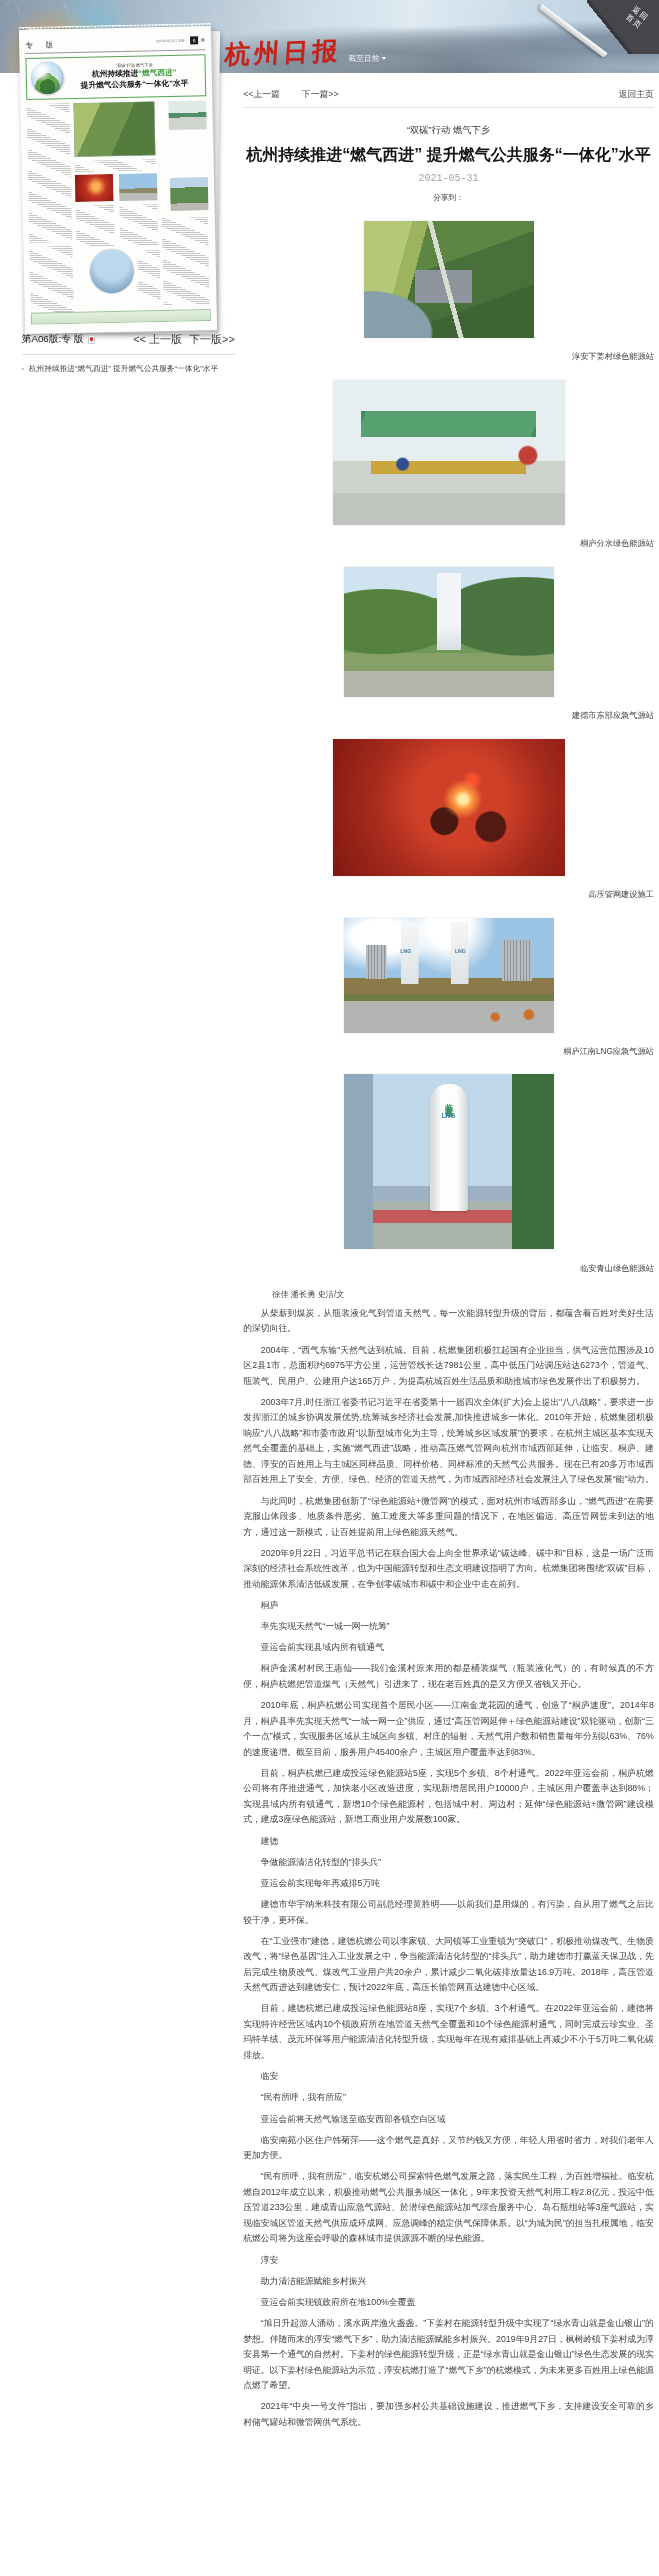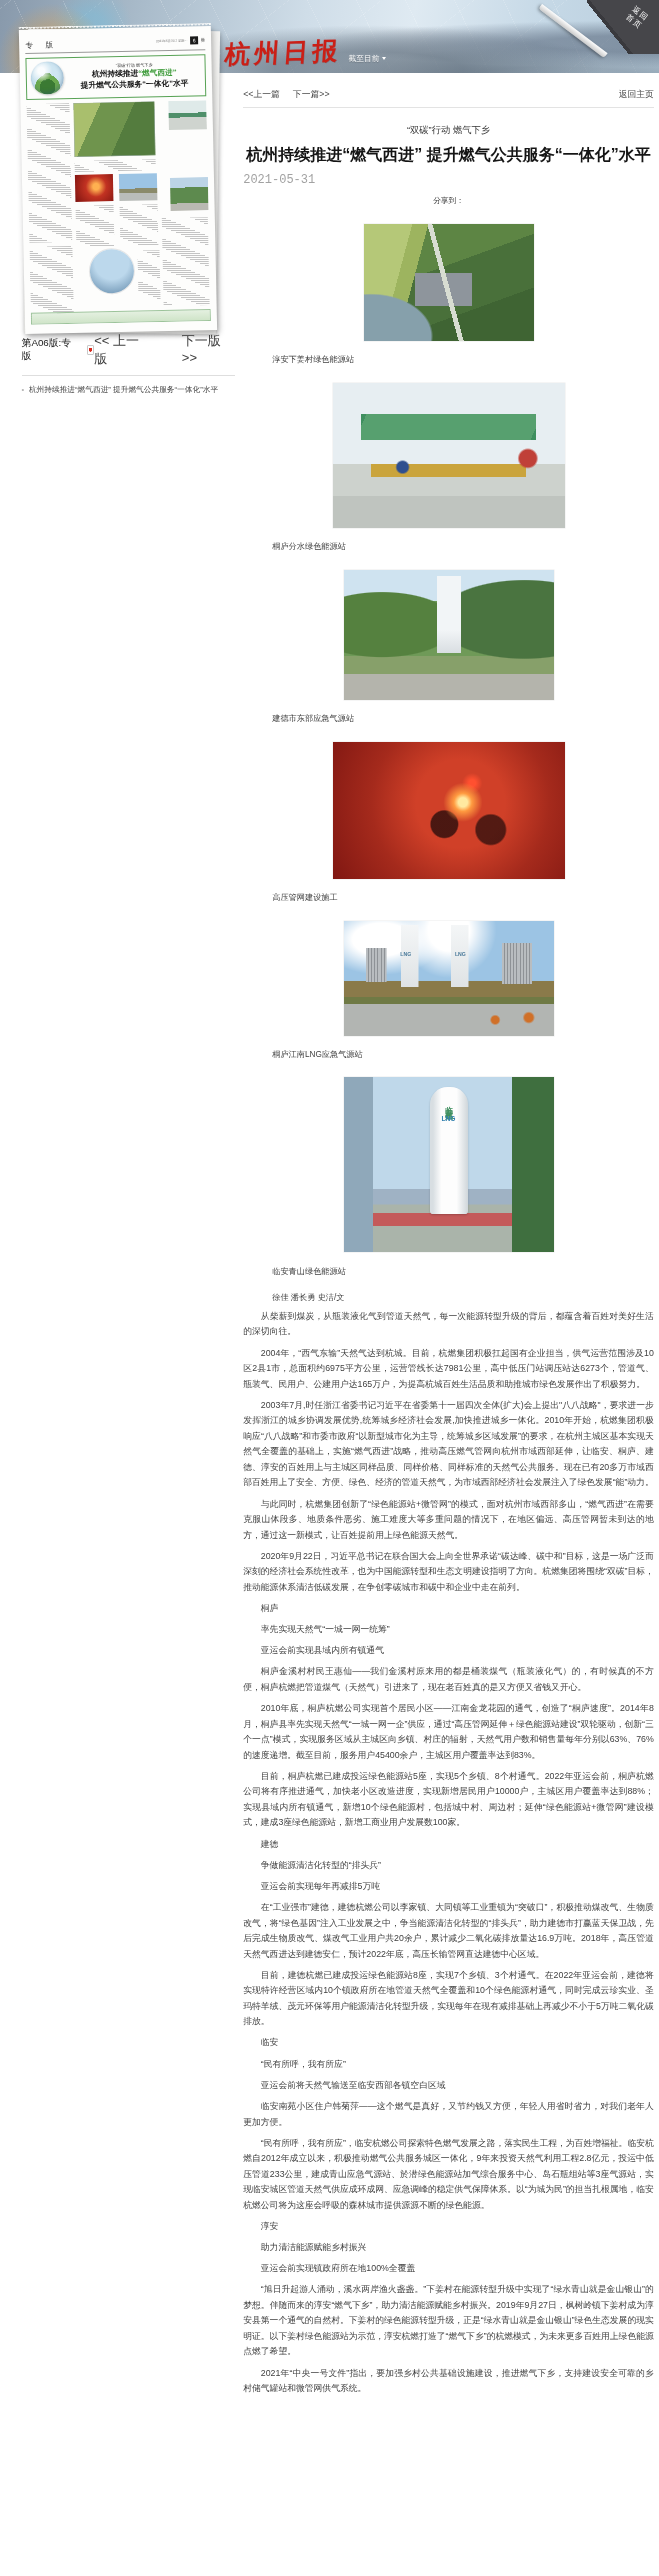--- a/index.html
+++ b/index.html
@@ -99,40 +99,40 @@
   .pp-greenbar { left:0; bottom:0; width:100%; height:12.4px;
     background:linear-gradient(180deg,#e4f0e0,#cfe4c8); border:0.5px solid #9cc39a; }
   
   .edition-row { display:flex; justify-content:space-between; align-items:center;
     padding-right:2.1px; }
   .edition-left { display:flex; align-items:center; font-size:9.8px; color:#1a1a1a; }
   .pdf-icon { width:7.7px; height:9.3px; background:#fff; border:0.5px solid #c9c9c9; border-radius:1px;
     margin-left:4.1px; position:relative; display:inline-block; cursor:pointer; }
   .pdf-icon::before { content:""; position:absolute; inset:1.5px 1px; background:#d62a1e;
     clip-path:polygon(0 0,100% 0,100% 55%,50% 100%,0 55%); }
-  .page-nav { font-size:13px; color:#3f3f3f; display:flex; gap:31px; }
+  .page-nav { font-size:11px; color:#3f3f3f; display:flex; gap:7px; }
   .page-nav span { cursor:pointer; }
   .sidebar-hr { border:none; border-top:0.5px solid #dedede; margin:7.2px 2.1px 0 0; }
   .article-list { margin-top:8.2px; }
   .article-list li { list-style:none; display:flex; align-items:flex-start; font-size:7.7px;
     color:#3f3f3f; line-height:1.5; cursor:pointer; }
   .article-list li::before { content:"•"; color:#b5b5b5; margin-right:4.6px; font-size:7.7px; }
   
   .topbar { display:flex; justify-content:space-between; margin-top:15.5px; font-size:8.8px; color:#4a4a4a; }
-  .topbar .links { display:flex; gap:13px;text-align:center; }
+  .topbar .links { display:flex; gap:22px;text-align:center; }
   .topbar span { cursor:pointer; }
   .main-hr { border:none; border-top:0.5px solid #e3e3e3; margin:6.2px 0 0; }
   .kicker { text-align:center; font-size:9.3px; color:#353535; margin-top:16.5px; }
   .title { text-align:center; font-size:16px; font-weight:bold; color:#151515; margin-top:7.2px; line-height:1.35; }
-  .pubdate { font-size:12px; color:#a2a2a2; margin-top:7.2px;
+  .pubdate { text-align:center; font-size:10px; color:#a2a2a2; margin-top:7.2px;
     font-family:"Liberation Mono","DejaVu Sans Mono",monospace; }
   .share { text-align:center; font-size:7.7px; color:#3c3c3c; margin-top:9.3px; }
   
   .photo { margin:17.5px auto 0; position:relative; box-shadow:0 0 0 0.5px rgba(0,0,0,.08); }
-  .caption { font-size:8.2px; color:#3f3f3f; margin:13.4px 0 0 29px; }
+  .caption { font-size:8.2px; color:#3f3f3f; margin:13.4px 0 0 29px;text-align:right; }
   .author-line { font-size:8.2px; color:#3f3f3f; margin:15.5px 0 3.1px 29px; }
   .photo-1 { width:170px; height:117px;
     background:
       radial-gradient(ellipse at 4% 96%, #86a0ab 0 26%, transparent 27%),
       linear-gradient(105deg,#b5c878 0 24%, #9db45f 24% 32%, transparent 32%),
       linear-gradient(75deg, transparent 47%, #d8ddd2 47% 49.5%, transparent 49.5%),
       linear-gradient(#8e959c,#8e959c) 46% 58%/57px 33px no-repeat,
       linear-gradient(160deg,#5d8544 0 40%,#49703a 40% 70%,#3f6433 70% 100%); }
   .photo-2 { width:232px; height:145px;
     background:
@@ -307,20 +307,21 @@
         <p class="body-p">2020年9月22日，习近平总书记在联合国大会上向全世界承诺“碳达峰、碳中和”目标，这是一场广泛而深刻的经济社会系统性改革，也为中国能源转型和生态文明建设指明了方向。杭燃集团将围绕“双碳”目标，推动能源体系清洁低碳发展，在争创零碳城市和碳中和企业中走在前列。</p>
         <p class="body-p">桐庐</p>
         <p class="body-p">率先实现天然气“一城一网一统筹”</p>
         <p class="body-p">亚运会前实现县域内所有镇通气</p>
         <p class="body-p">桐庐金溪村村民王惠仙——我们金溪村原来用的都是桶装煤气（瓶装液化气）的，有时候真的不方便，桐庐杭燃把管道煤气（天然气）引进来了，现在老百姓真的是又方便又省钱又开心。</p>
         <p class="body-p">2010年底，桐庐杭燃公司实现首个居民小区——江南金龙花园的通气，创造了“桐庐速度”。2014年8月，桐庐县率先实现天然气“一城一网一企”供应，通过“高压管网延伸＋绿色能源站建设”双轮驱动，创新“三个一点”模式，实现服务区域从主城区向乡镇、村庄的辐射，天然气用户数和销售量每年分别以63%、76%的速度递增。截至目前，服务用户45400余户，主城区用户覆盖率达到83%。</p>
         <p class="body-p">目前，桐庐杭燃已建成投运绿色能源站5座，实现5个乡镇、8个村通气。2022年亚运会前，桐庐杭燃公司将有序推进通气，加快老小区改造进度，实现新增居民用户10000户，主城区用户覆盖率达到88%；实现县域内所有镇通气，新增10个绿色能源村，包括城中村、周边村；延伸“绿色能源站+微管网”建设模式，建成3座绿色能源站，新增工商业用户发展数100家。</p>
         <p class="body-p">建德</p>
         <p class="body-p">争做能源清洁化转型的“排头兵”</p>
         <p class="body-p">亚运会前实现每年再减排5万吨</p>
+        <p class="body-p">建德市华宇纳米科技有限公司副总经理黄胜明——以前我们是用煤的，有污染，自从用了燃气之后比较干净，更环保。</p>
         <p class="body-p">在“工业强市”建德，建德杭燃公司以李家镇、大同镇等工业重镇为“突破口”，积极推动煤改气、生物质改气，将“绿色基因”注入工业发展之中，争当能源清洁化转型的“排头兵”，助力建德市打赢蓝天保卫战，先后完成生物质改气、煤改气工业用户共20余户，累计减少二氧化碳排放量达16.9万吨。2018年，高压管道天然气西进达到建德安仁，预计2022年底，高压长输管网直达建德中心区域。</p>
         <p class="body-p">目前，建德杭燃已建成投运绿色能源站8座，实现7个乡镇、3个村通气。在2022年亚运会前，建德将实现特许经营区域内10个镇政府所在地管道天然气全覆盖和10个绿色能源村通气，同时完成云珍实业、圣玛特羊绒、茂元环保等用户能源清洁化转型升级，实现每年在现有减排基础上再减少不小于5万吨二氧化碳排放。</p>
         <p class="body-p">临安</p>
         <p class="body-p">“民有所呼，我有所应”</p>
         <p class="body-p">亚运会前将天然气输送至临安西部各镇空白区域</p>
         <p class="body-p">临安南苑小区住户韩菊萍——这个燃气是真好，又节约钱又方便，年轻人用省时省力，对我们老年人更加方便。</p>
         <p class="body-p">“民有所呼，我有所应”，临安杭燃公司探索特色燃气发展之路，落实民生工程，为百姓增福祉。临安杭燃自2012年成立以来，积极推动燃气公共服务城区一体化，9年来投资天然气利用工程2.8亿元，投运中低压管道233公里，建成青山应急气源站、於潜绿色能源站加气综合服务中心、岛石瓶组站等3座气源站，实现临安城区管道天然气供应成环成网、应急调峰的稳定供气保障体系。以“为城为民”的担当扎根属地，临安杭燃公司将为这座会呼吸的森林城市提供源源不断的绿色能源。</p>
         <p class="body-p">淳安</p>
         <p class="body-p">助力清洁能源赋能乡村振兴</p>
         <p class="body-p">亚运会前实现镇政府所在地100%全覆盖</p>

